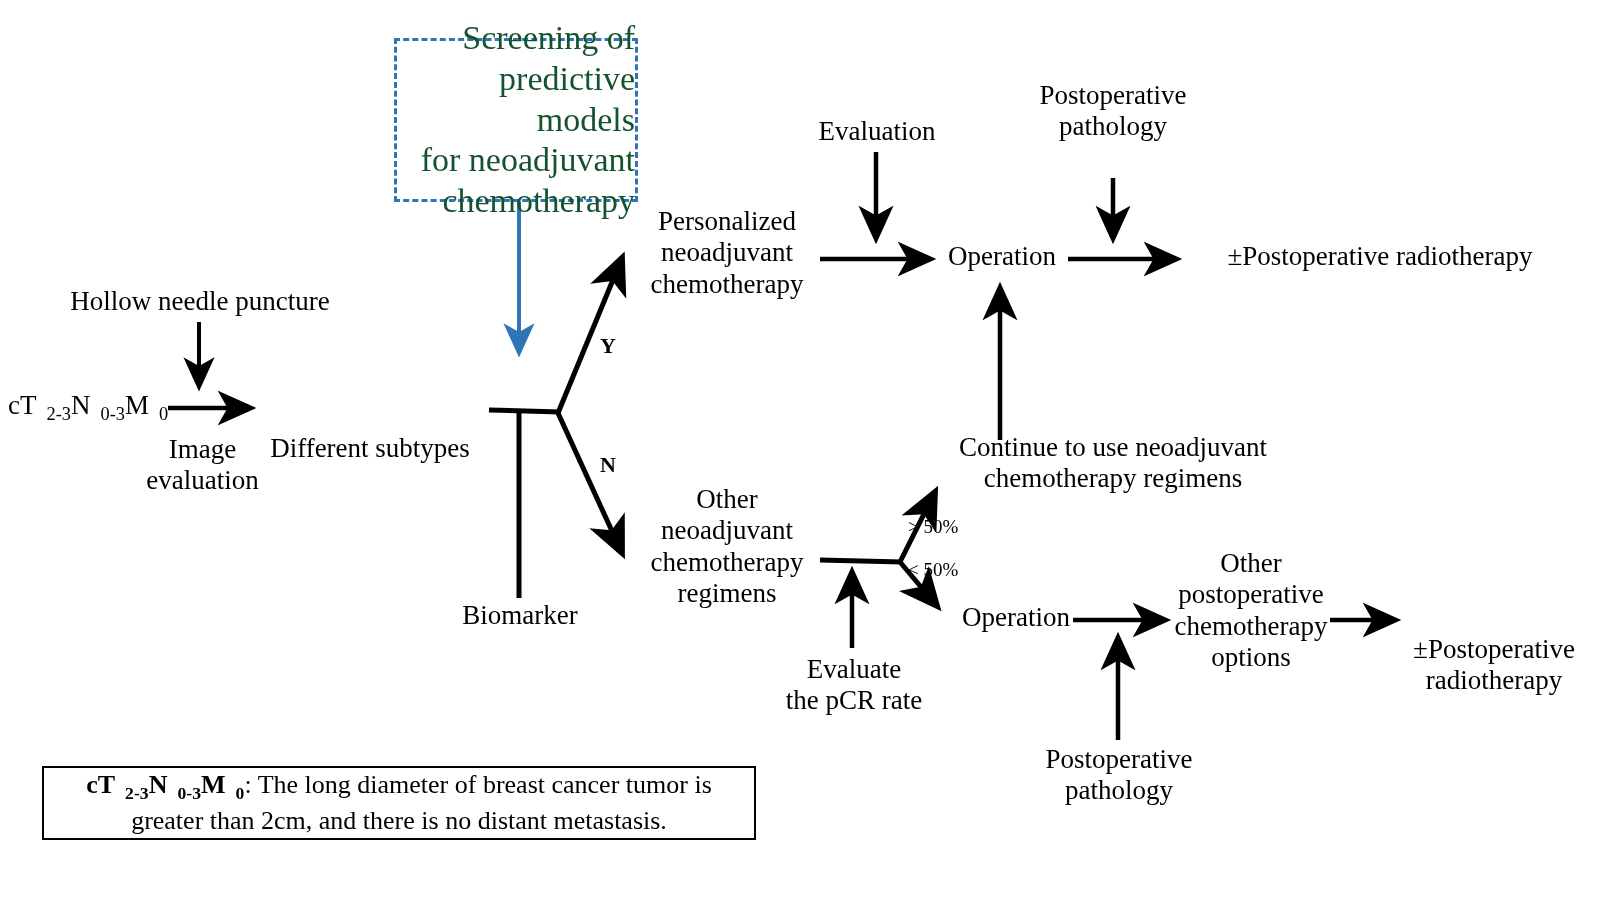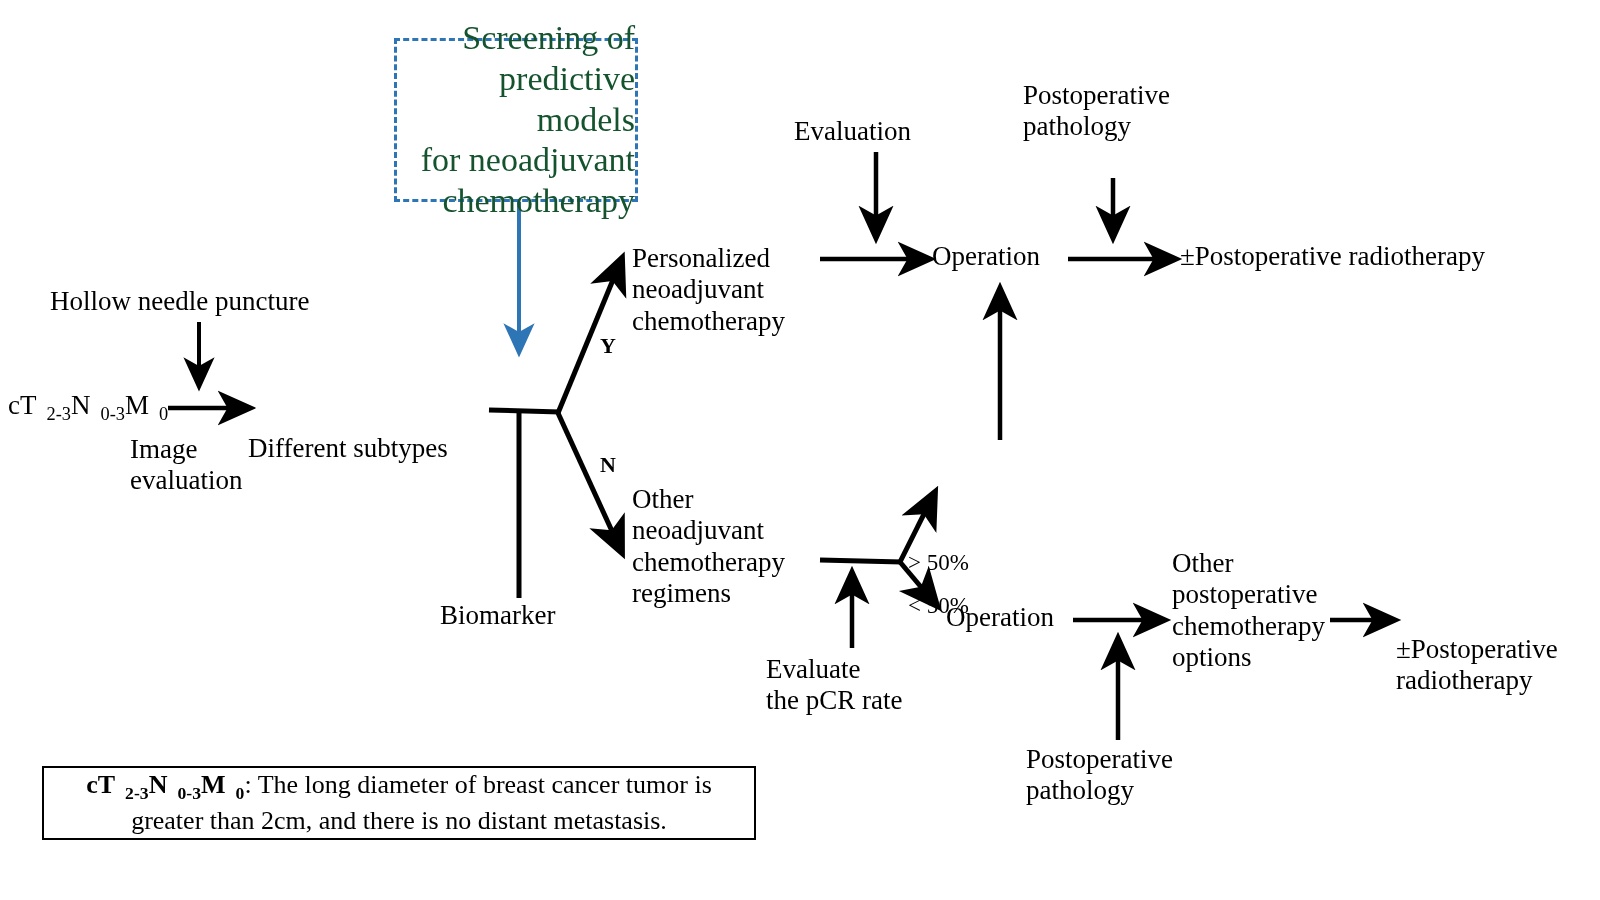--- a/index.html
+++ b/index.html
@@ -19,20 +19,21 @@
   svg.edges {
     position: absolute;
     left: 0;
     top: 0;
     width: 1600px;
     height: 900px;
     pointer-events: none;
   }
   .node {
     position: absolute;
+    text-align: center;
     line-height: 1.16;
     font-size: 27px;
     color: #000000;
     white-space: pre-line;
   }
   .node.one-line { white-space: nowrap; }
 
   
   .screen-box {
     position: absolute;
@@ -57,24 +58,23 @@
   
   .branch-label {
     position: absolute;
     font-weight: bold;
     font-size: 22px;
     color: #000000;
     white-space: nowrap;
   }
   .pct-label {
     position: absolute;
-    font-size: 23px;
+    font-size: 19px;
     color: #000000;
     white-space: nowrap;
-    margin-top: 34px;
   }
 
   
   .footnote {
     position: absolute;
     left: 42px;
     top: 766px;
     width: 714px;
     height: 74px;
     border: 2px solid #000000;
@@ -157,38 +157,40 @@
 evaluation</div>
 
   <div class="node one-line" style="left:50px; top:286px; width:300px;">Hollow needle puncture</div>
 
   <div class="node one-line" style="left:8px; top:390px; width:160px;"><span>cT</span><sub>2-3</sub><span>N</span><sub>0-3</sub><span>M</span><sub>0</sub></div>
 
   <div class="node one-line" style="left:248px; top:390px; width:244px;margin-top:43px;">Different subtypes</div>
 
   <div class="node one-line" style="left:440px; top:600px; width:160px;">Biomarker</div>
 
-  <div class="node" style="left:632px; top:206px; width:190px;margin-top:37px;">Personalized
+  <div class="node" style="left:632px; top:206px; width:190px;">Personalized
 neoadjuvant
 chemotherapy</div>
 
   <div class="node" style="left:632px; top:484px; width:190px;">Other
 neoadjuvant
 chemotherapy
 regimens</div>
 
   <div class="node one-line" style="left:794px; top:116px; width:166px;">Evaluation</div>
 
   <div class="node" style="left:1023px; top:80px; width:180px;">Postoperative
 pathology</div>
 
   <div class="node one-line" style="left:932px; top:241px; width:140px;">Operation</div>
 
   <div class="node one-line" style="left:1180px; top:241px; width:400px;">±Postoperative radiotherapy</div>
 
+  <div class="node" style="left:943px; top:432px; width:340px;">Continue to use neoadjuvant
+chemotherapy regimens</div>
 
   <div class="node" style="left:766px; top:654px; width:176px;">Evaluate
 the pCR rate</div>
 
   <div class="node one-line" style="left:946px; top:602px; width:140px;">Operation</div>
 
   <div class="node" style="left:1026px; top:744px; width:186px;">Postoperative
 pathology</div>
 
   <div class="node" style="left:1172px; top:548px; width:158px;">Other

